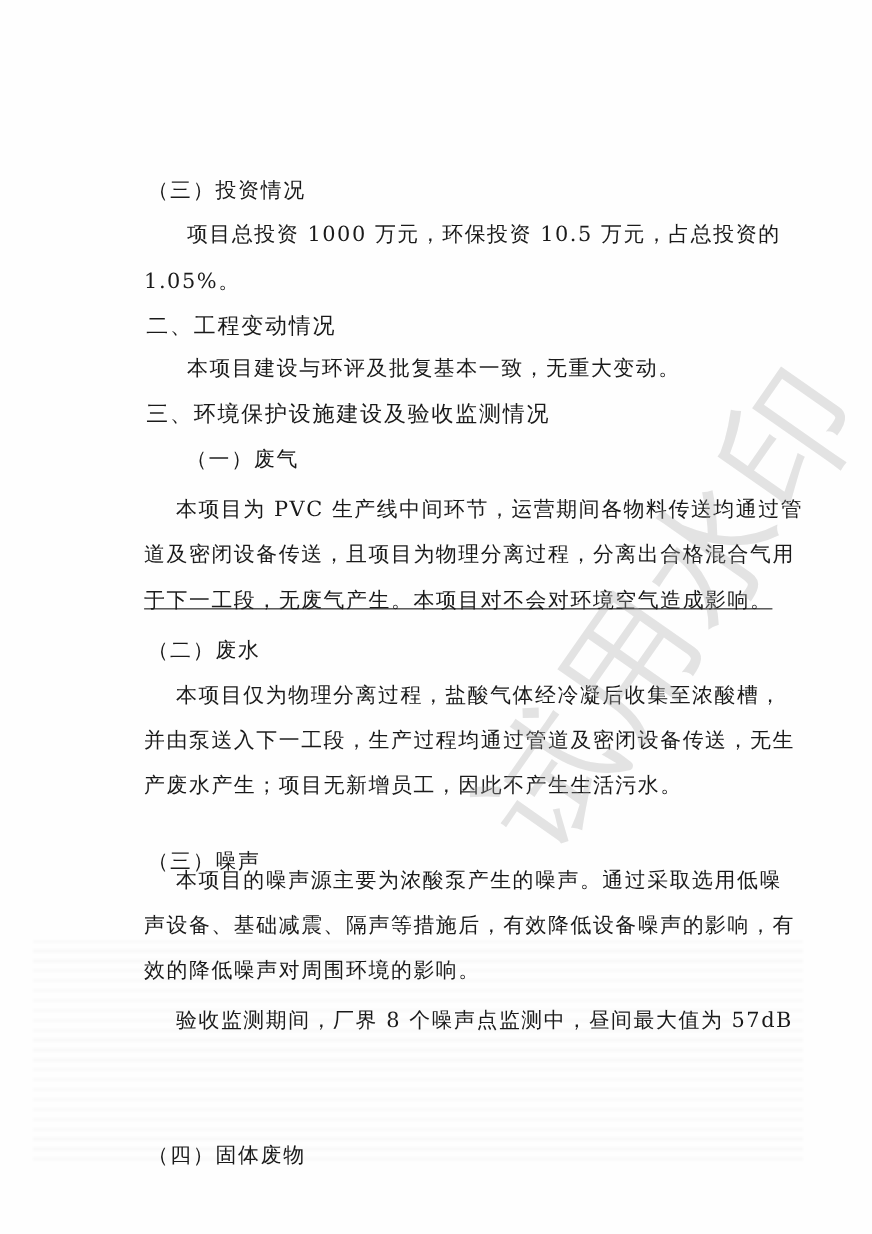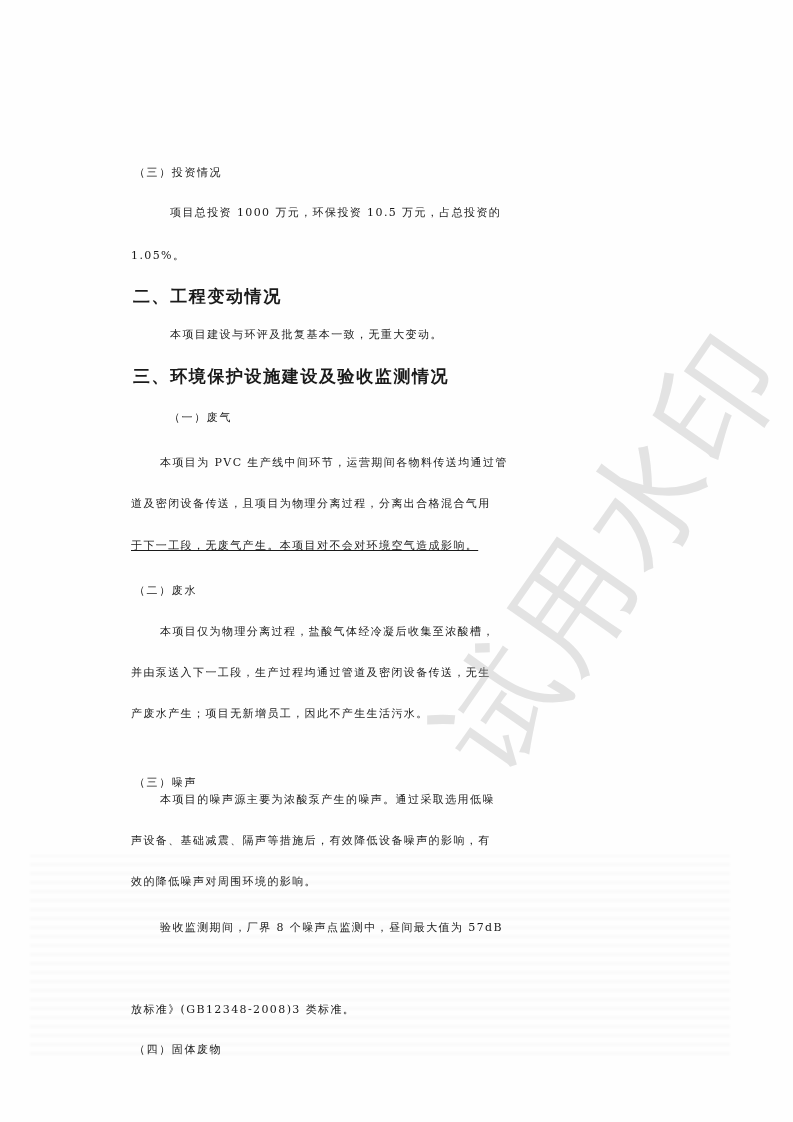--- a/index.html
+++ b/index.html
@@ -2,23 +2,23 @@
 <html><head>
 <meta charset="utf-8">
 <style>
   html, body { margin: 0; padding: 0; background: #ffffff; }
   body { width: 793px; height: 1122px; position: relative; overflow: hidden;
          font-family: "DejaVu Serif", "Liberation Serif", serif; color: #1a1a1a; }
   .page { position: absolute; left: 0; top: 0; width: 793px; height: 1122px; background: #fefefe; }
   .bleed { position: absolute; left: 30px; top: 855px; width: 700px; height: 200px;
            background: repeating-linear-gradient(0deg, rgba(0,0,0,0.018) 0 3px, rgba(0,0,0,0) 3px 9px);
            filter: blur(1px); }
-  .line { position: absolute; white-space: nowrap; font-size: 11px; line-height: 22px;
+  .line { position: absolute; white-space: nowrap; font-size: 19px; line-height: 22px;
           letter-spacing: 1.4px; }
-  .h1 { font-weight: 700; letter-spacing: 1.6px; font-size: 17px; }
+  .h1 { font-weight: 400; letter-spacing: 1.6px; font-size: 20px; }
   .h2 { font-weight: 400; letter-spacing: 1.6px; }
   .watermark { position: absolute; left: 360px; top: 470px; font-size: 120px; color: rgba(170,170,170,0.32);
                transform: rotate(-55deg); transform-origin: center; white-space: nowrap;
                font-family: "DejaVu Sans", "Liberation Sans", sans-serif; font-weight: 400;
                letter-spacing: 6px; pointer-events: none; }
 </style>
 </head>
 <body>
 
 <div class="page">
@@ -41,18 +41,17 @@
   <div class="line" style="left:160px; top:621px;">本项目仅为物理分离过程，盐酸气体经冷凝后收集至浓酸槽，</div>
   <div class="line" style="left:131px; top:662px;">并由泵送入下一工段，生产过程均通过管道及密闭设备传送，无生</div>
   <div class="line" style="left:131px; top:703px;">产废水产生；项目无新增员工，因此不产生生活污水。</div>
 
   <div class="line h2" style="left:134px; top:744px;margin-top:28px;">（三）噪声</div>
   <div class="line" style="left:160px; top:789px;">本项目的噪声源主要为浓酸泵产生的噪声。通过采取选用低噪</div>
   <div class="line" style="left:131px; top:830px;">声设备、基础减震、隔声等措施后，有效降低设备噪声的影响，有</div>
   <div class="line" style="left:131px; top:871px;">效的降低噪声对周围环境的影响。</div>
 
   <div class="line" style="left:160px; top:917px;">验收监测期间，厂界 8 个噪声点监测中，昼间最大值为 57dB</div>
-  <div class="line" style="left:131px; top:999px;">放标准》(GB12348-2008)3 类标准。</div>
 
   <div class="line h2" style="left:134px; top:1039px;">（四）固体废物</div>
 
   <div class="watermark">试用水印</div>
 </div>
 
 </body></html>

